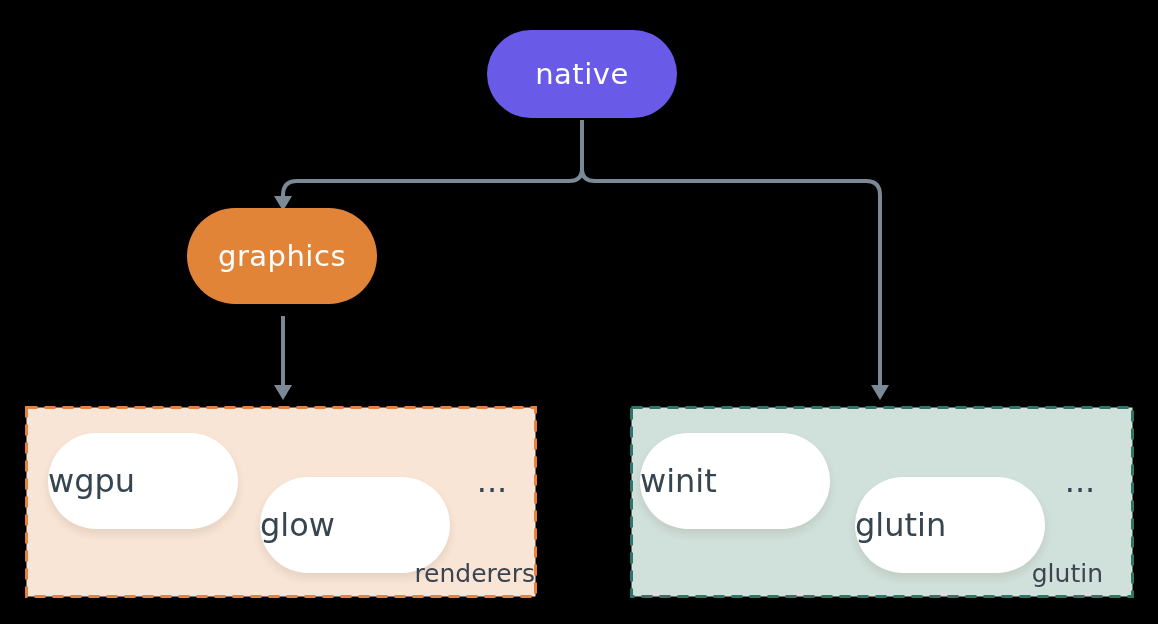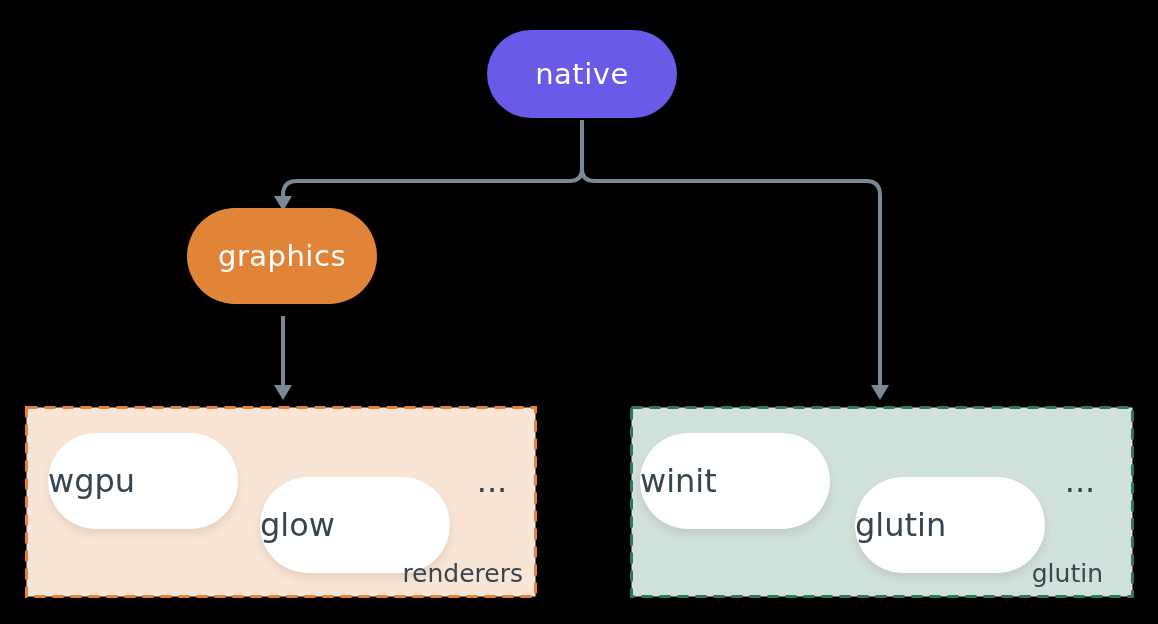--- a/index.html
+++ b/index.html
@@ -70,21 +70,21 @@
     display: flex;
     align-items: center;
     justify-content: center;
     color: var(--pill-text, #36454F);
     font-size: 32px;
   }
   .group-renderers .ellipsis { left: 437px; }
   .group-shells .ellipsis    { left: 433px; }
   .group-label {
     position: absolute;
-    right: 14px;
+    right: 2px;
     bottom: 10px;
     color: var(--label-text, #3A4550);
     font-size: 25px;
   }
   .group-shells .group-label { right: 18px; }
 </style>
 </head>
 <body>
 
 <div class="canvas">

